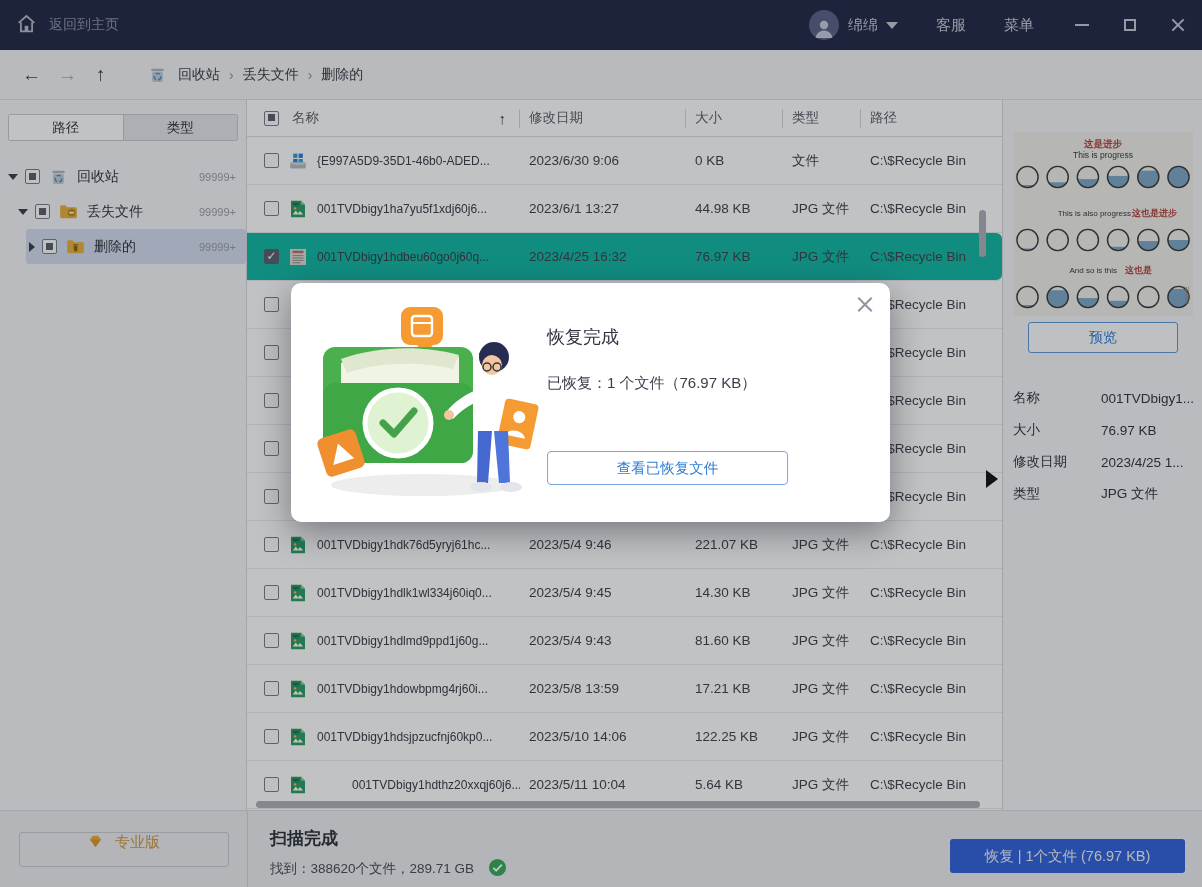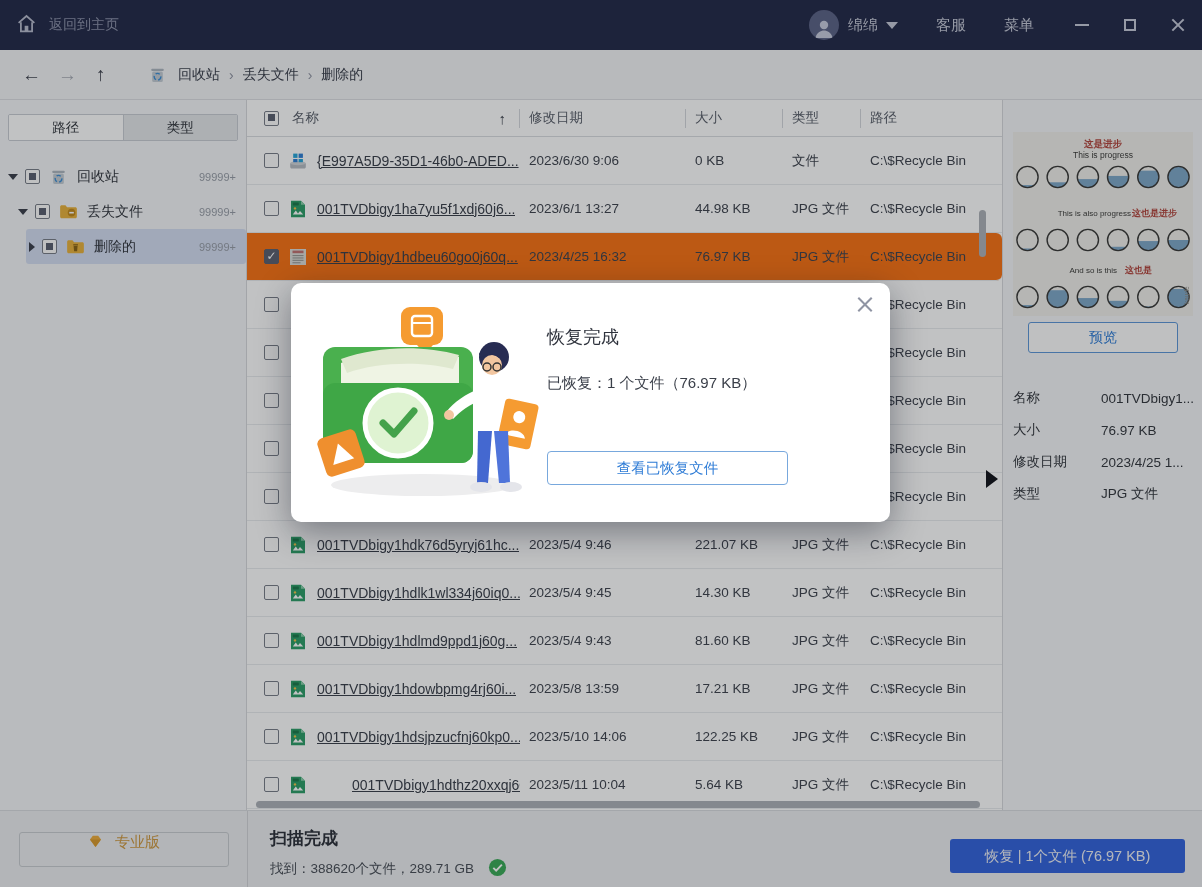--- a/index.html
+++ b/index.html
@@ -82,26 +82,26 @@
   .hc { display:flex; align-items:center; height:100%; position:relative; font-size:13.5px; color:#5b606b; }
   .hc .coldiv { position:absolute; right:0; top:9px; height:19px; width:1px; background:#d4d7dc; }
   .c0 { width:36px; padding-left:17px; flex:none; }
   .c1 { width:237px; flex:none; padding-left:9px; }
   .c2 { width:166px; flex:none; padding-left:9px; }
   .c3 { width:97px;  flex:none; padding-left:9px; }
   .c4 { width:78px;  flex:none; padding-left:9px; }
   .c5 { flex:1; padding-left:9px; }
   .sort-arrow { margin-left:auto; margin-right:14px; font-size:15px; color:#40454f; font-weight:bold; }
   .trow { height:48px; display:flex; align-items:center; border-bottom:1px solid #e9ebee; cursor:pointer; }
-  .trow.sel { background:#f97316; border-radius:0 6px 6px 0; }
+  .trow.sel { background:#14b8a6; border-radius:0 6px 6px 0; }
   .trow .cell { font-size:13.5px; color:#40454f; white-space:nowrap; overflow:hidden; }
   .name-cell { display:flex; align-items:center; overflow:hidden; }
   .row-ic { width:20px; height:20px; flex:none; margin-left:5px; }
   .row-ic svg { width:20px; height:20px; display:block; }
-  .row-name { font-size:14px; color:#3b404b; margin-left:9px; white-space:nowrap; overflow:hidden;text-decoration:underline; }
+  .row-name { font-size:12px; color:#3b404b; margin-left:9px; white-space:nowrap; overflow:hidden; }
   .vthumb { position:absolute; left:732px; top:110px; width:7px; height:47px; background:#aeb2b8; border-radius:4px; cursor:pointer; }
   .hthumb { position:absolute; left:9px; top:701px; width:724px; height:7px; background:#aeb2b8; border-radius:4px; cursor:pointer; }
 
   
   .rightpanel { position:absolute; left:1002px; top:100px; width:200px; height:710px; background:#f5f6f8;
                 border-left:1px solid #d7d9dd; }
   .preview-img { position:absolute; left:10px; top:8px; width:180px; height:184px; background:#f0efeb;margin-top:24px; }
   .preview-btn { position:absolute; left:25px; top:222px; width:150px; height:31px; background:#fdfdfd;
                  border:1px solid #5e97d8; border-radius:3px; color:#2e7cd6; font-size:14px;
                  display:flex; align-items:center; justify-content:center; cursor:pointer; }

